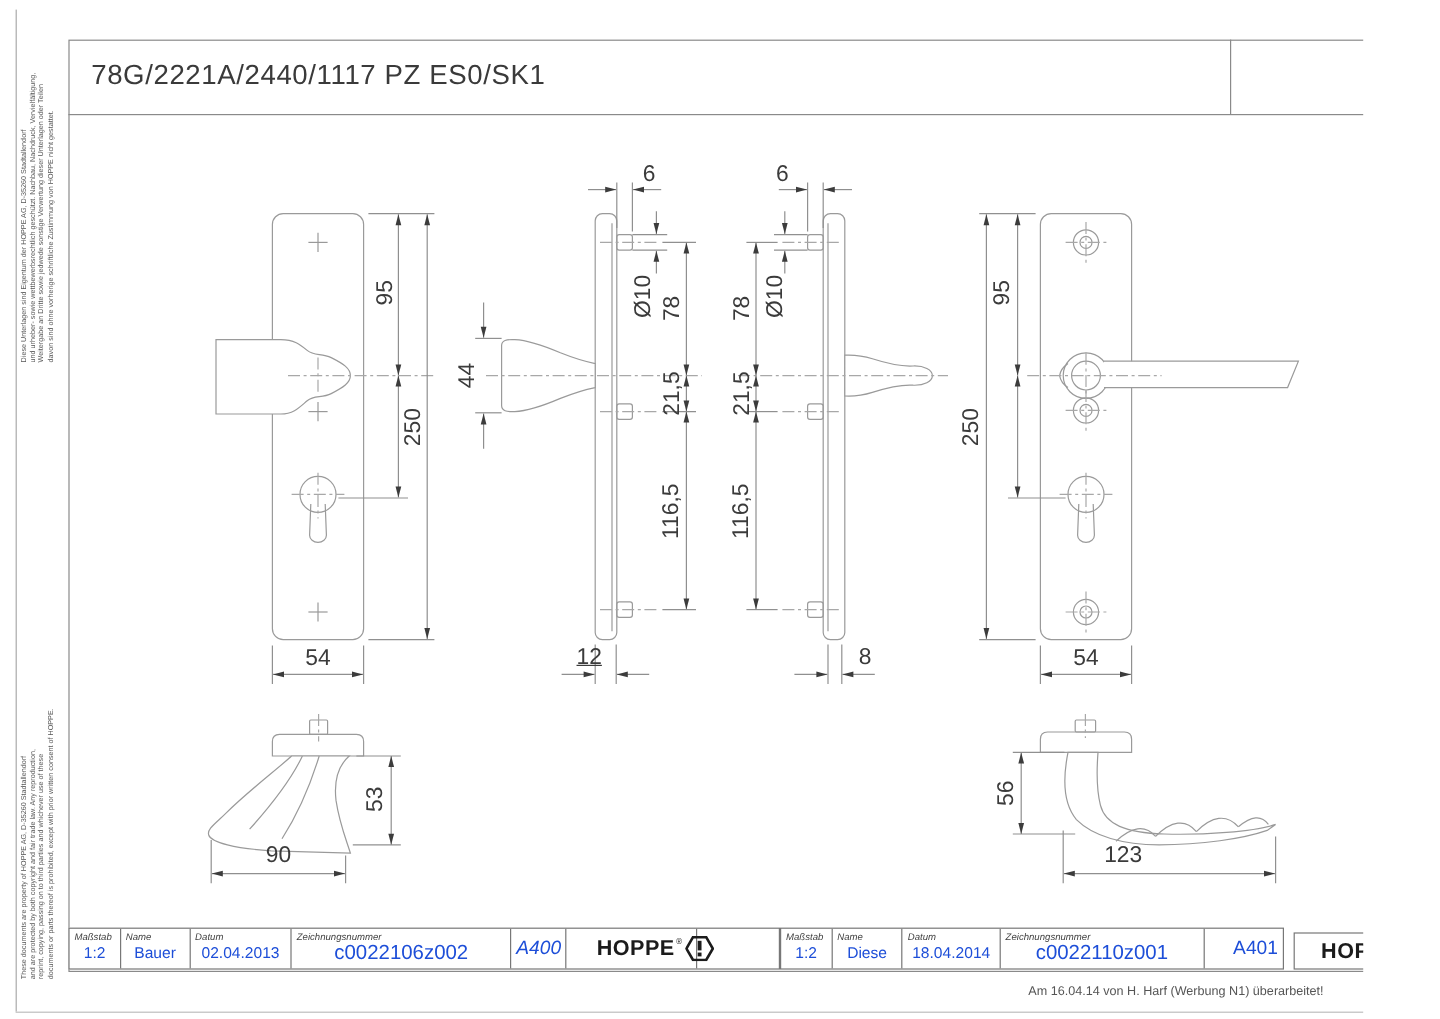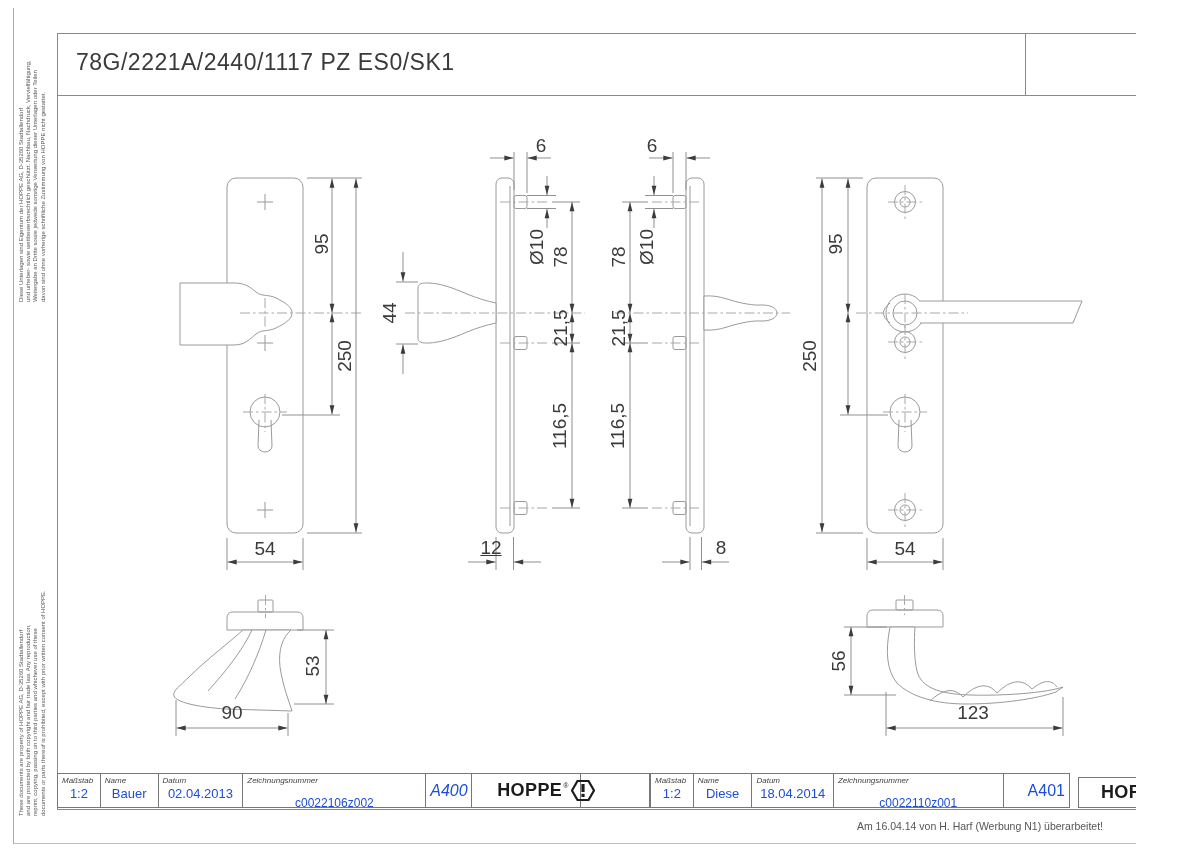--- a/index.html
+++ b/index.html
@@ -18,21 +18,21 @@
   .vnote div{white-space:nowrap;}
   
   .dim{position:absolute;transform:translate(-50%,-50%);font-size:19px;color:#3b3b3b;white-space:nowrap;}
   .dim.v{transform:translate(-50%,-50%) rotate(-90deg);}
   
   .tblock{position:absolute;top:773px;height:35px;border:1px solid #777;box-sizing:border-box;display:flex;background:#fff;}
   .tcell{border-right:1px solid #777;box-sizing:border-box;position:relative;height:100%;}
   .tcell:last-child{border-right:none;}
   .tlabel{position:absolute;left:4px;top:2px;font-size:8px;color:#3f3f3f;white-space:nowrap;font-style:italic;}
   .tvalue{position:absolute;left:0;right:0;top:12px;text-align:center;font-size:13px;color:#1d4ed8;white-space:nowrap;}
-  .tvalue.big{font-size:12px;top:22px;}
+  .tvalue.big{font-size:17px;top:10px;}
   .tvalue.solo{top:0;line-height:33px;font-size:16px;}
   .logo-wrap{display:flex;align-items:center;justify-content:center;height:100%;}
   .rlogo-box{position:absolute;left:1078px;top:777px;width:104px;height:31px;border:1px solid #777;box-sizing:border-box;background:#fff;}
   .hoppe{display:inline-flex;align-items:center;gap:3px;margin-left:40px;}
   .hoppe .word{font-weight:700;font-size:18px;letter-spacing:0.4px;color:#1b1b1b;}
   .hoppe .reg{font-size:7px;color:#1b1b1b;align-self:flex-start;margin:2px 0 0 -2px;}
   .footer-note{position:absolute;top:820px;right:33px;font-size:10.5px;color:#555;white-space:nowrap;}
 </style>
 </head>
 <body>
@@ -253,21 +253,21 @@
   <span class="dim v" style="left:618px;top:426px;">116,5</span>
   <span class="dim" style="left:721px;top:548px;">8</span>
 
   <span class="dim v" style="left:836px;top:244px;">95</span>
   <span class="dim v" style="left:810px;top:356px;">250</span>
   <span class="dim" style="left:905px;top:549px;">54</span>
 
   <span class="dim v" style="left:313px;top:666px;">53</span>
   <span class="dim" style="left:232px;top:713px;">90</span>
   <span class="dim v" style="left:839px;top:661px;">56</span>
-  <span class="dim" style="left:973px;top:713px;">123</span>
+  <span class="dim" style="left:936px;top:713px;">123</span>
 
   <div class="tblock" style="left:57px;width:593px;">
     <div class="tcell" style="width:43px;">
       <div class="tlabel">Maßstab</div>
       <div class="tvalue">1:2</div>
     </div>
     <div class="tcell" style="width:58px;">
       <div class="tlabel">Name</div>
       <div class="tvalue">Bauer</div>
     </div>

